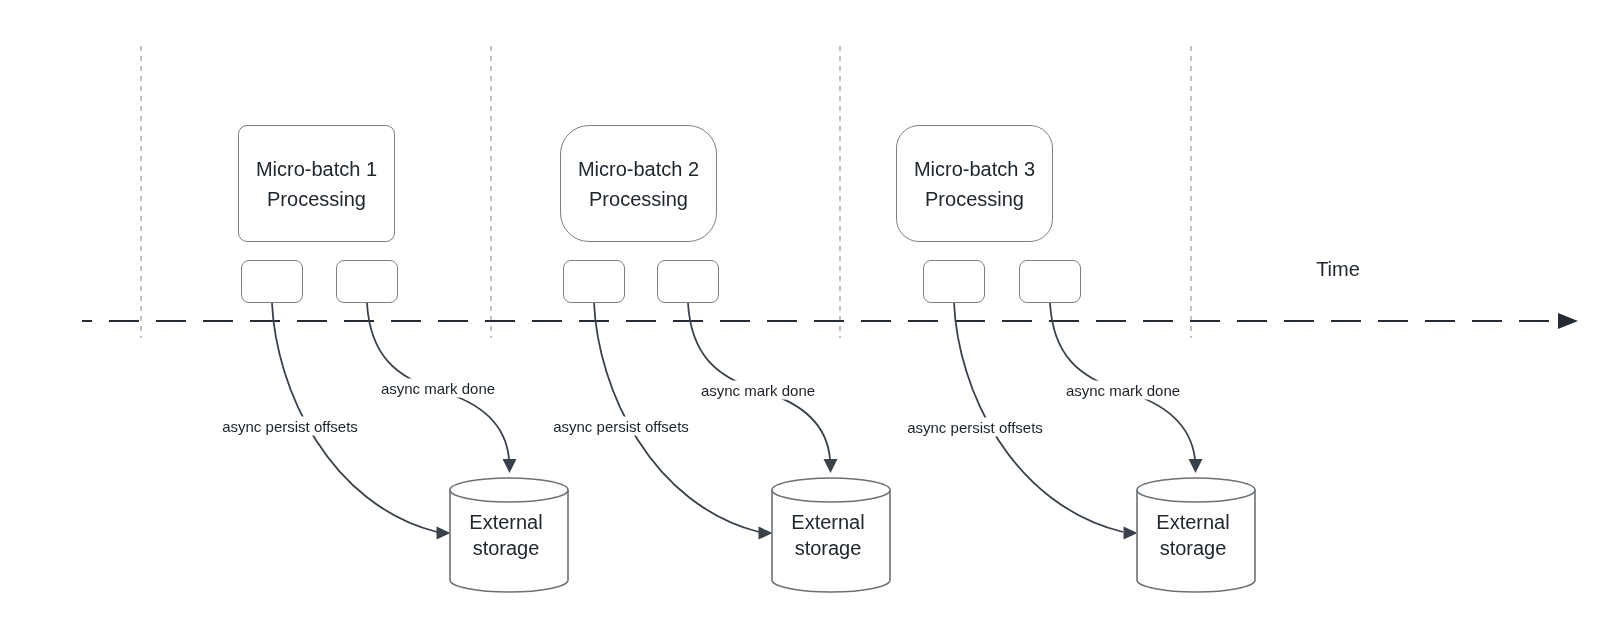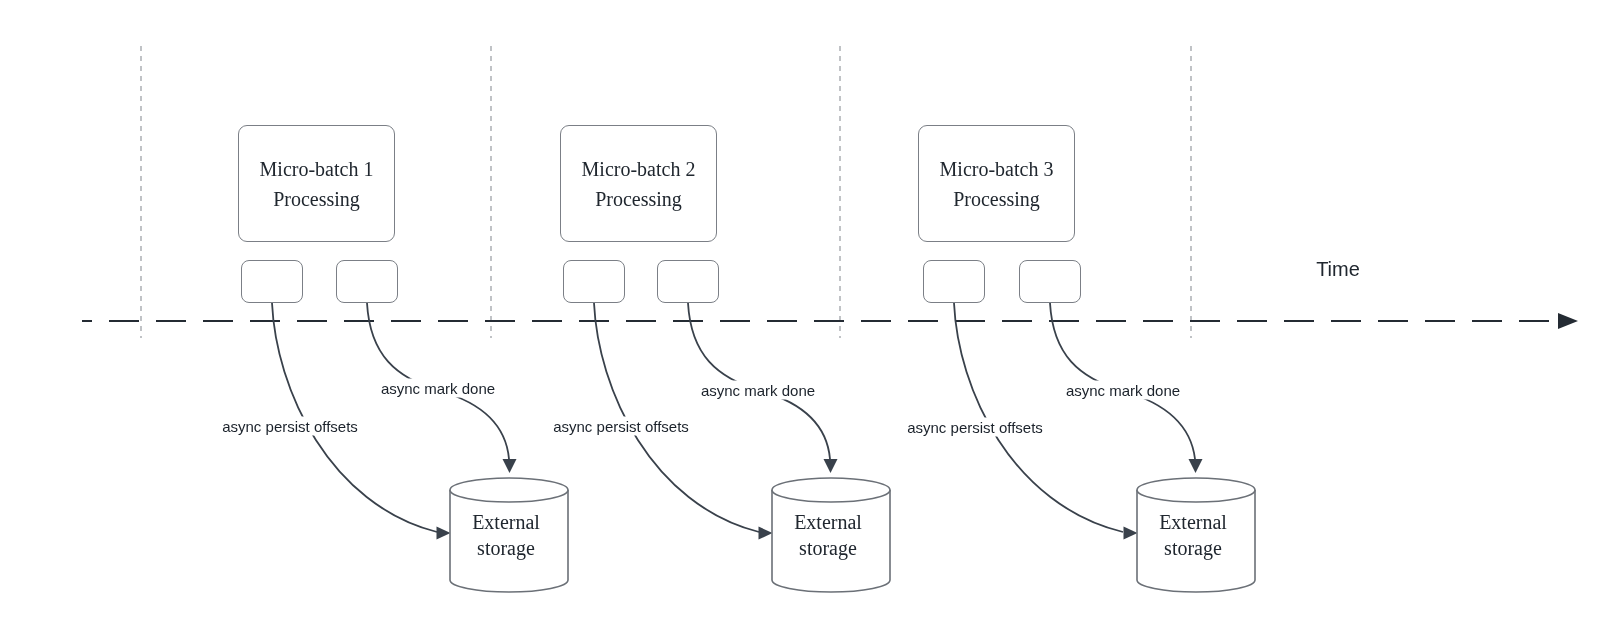--- a/index.html
+++ b/index.html
@@ -34,21 +34,21 @@
   }
   .storage-label{
     position:absolute; width:112px; height:90px;
     display:flex; align-items:center; justify-content:center; text-align:center;
     font-size:20px; line-height:1.3; color:var(--text);
   }
   .time-label{
     position:absolute; left:1288px; top:258px; width:100px; text-align:center;
     font-size:20px; color:var(--text);
   }
-  .pre{white-space:pre-line;font-family:Liberation Serif, serif;}
+  .pre{white-space:pre-line;}
 </style>
 </head>
 <body>
 
 <div class="canvas">
 
   <svg width="1600" height="642" viewBox="0 0 1600 642">
 
     <path class="guide" d="M141,46 V338"></path>
     <path class="guide" d="M491,46 V338"></path>
@@ -89,30 +89,30 @@
 
   <div class="proc-box pre" style="left:238px; top:125px;">Micro-batch 1
 Processing</div>
   <div class="stub" style="left:241px; top:260px;"></div>
   <div class="stub" style="left:336px; top:260px;"></div>
   <div class="edge-label" style="left:290px; top:426px;">async persist offsets</div>
   <div class="edge-label" style="left:438px; top:388px;">async mark done</div>
   <div class="storage-label pre" style="left:450px; top:490px;">External
 storage</div>
 
-  <div class="proc-box pre" style="left:560px; top:125px;">Micro-batch 2
+  <div class="proc-box pre" style="left:560px; top:125px;border-radius:29px;">Micro-batch 2
 Processing</div>
   <div class="stub" style="left:563px; top:260px;"></div>
   <div class="stub" style="left:657px; top:260px;"></div>
   <div class="edge-label" style="left:621px; top:426px;">async persist offsets</div>
   <div class="edge-label" style="left:758px; top:390px;">async mark done</div>
   <div class="storage-label pre" style="left:772px; top:490px;">External
 storage</div>
 
-  <div class="proc-box pre" style="left:918px; top:125px;">Micro-batch 3
+  <div class="proc-box pre" style="left:896px; top:125px;border-radius:23px;">Micro-batch 3
 Processing</div>
   <div class="stub" style="left:923px; top:260px;"></div>
   <div class="stub" style="left:1019px; top:260px;"></div>
   <div class="edge-label" style="left:975px; top:427px;">async persist offsets</div>
   <div class="edge-label" style="left:1123px; top:390px;">async mark done</div>
   <div class="storage-label pre" style="left:1137px; top:490px;">External
 storage</div>
 
   <div class="time-label">Time</div>
 

